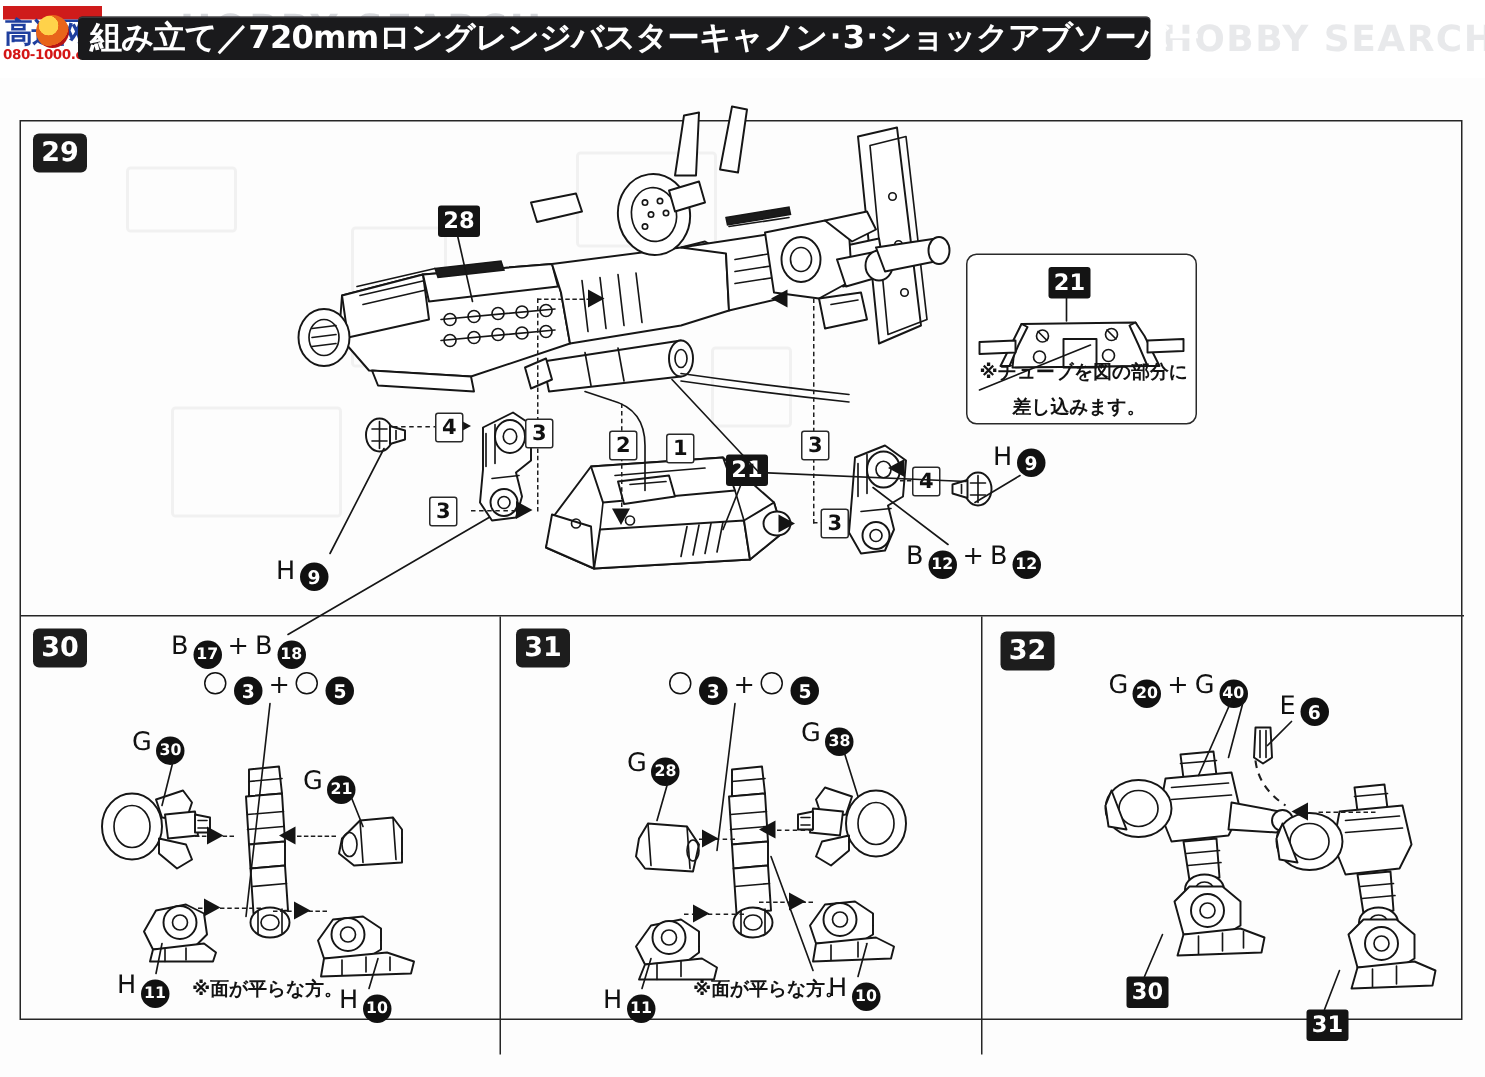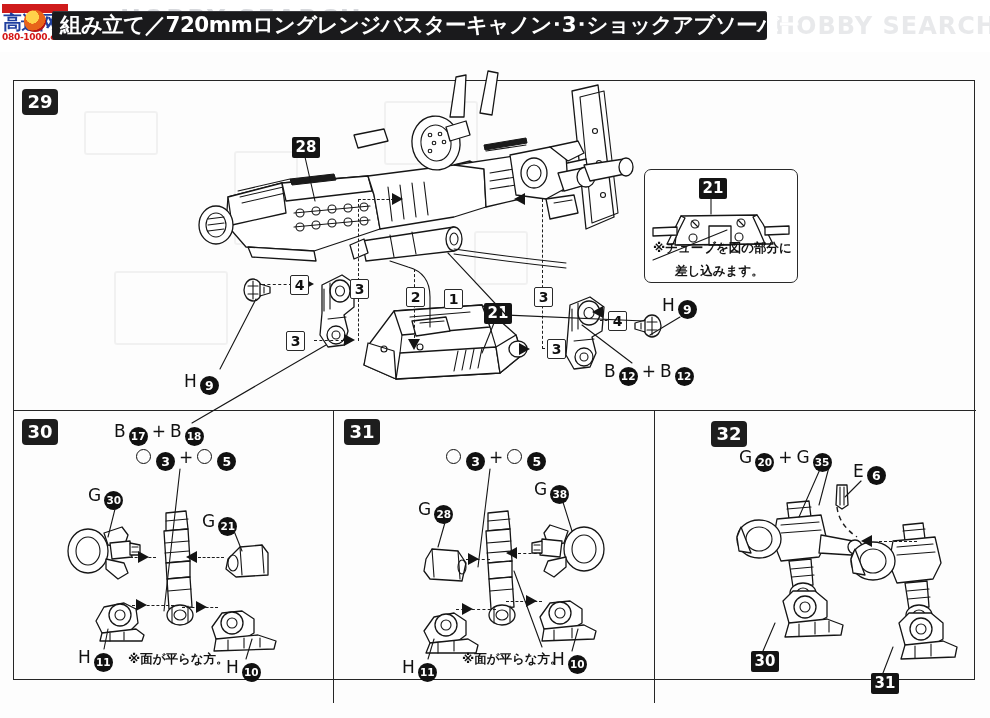--- a/index.html
+++ b/index.html
@@ -611,21 +611,21 @@
         <path class="s2" d="M12 0 L6 22"></path>
       </svg>
 
     <div class="note" style="left:128px;top:240px;">※面が平らな方。</div>
     <svg class="art" style="left:176px;top:160px;" width="36" height="80" viewBox="0 0 36 80">
         <path class="s2" d="M4 0 L32 76"></path>
       </svg>
   </div>
 
   <div class="panel" id="panel-32">
-    <div class="step-badge" style="left:12px;top:10px;margin-left:44px;">32</div>
+    <div class="step-badge" style="left:12px;top:10px;">32</div>
 
     <svg class="art" style="left:80px;top:86px;" width="140" height="156" viewBox="0 0 140 156">
 
       <path class="s" d="M52 6 L74 4 L76 20 L54 22 Z"></path>
       <path class="s2" d="M52 12 L76 10"></path>
 
       <path class="s" d="M42 22 L86 18 L92 44 L84 60 L46 64 L38 44 Z"></path>
       <path class="s2" d="M46 28 L84 25 M46 36 L86 33"></path>
 
       <ellipse class="s" cx="24" cy="42" rx="22" ry="19"></ellipse>
@@ -671,21 +671,21 @@
       <path class="s2" d="M9 6 L9 24 M13 6 L13 24"></path>
     </svg>
 
     <svg class="art" style="left:178px;top:96px;" width="40" height="36" viewBox="0 0 40 36">
       <path style="fill:none;stroke:#1e1e1e;stroke-width:1.4;stroke-dasharray:5 4;" d="M4 0 Q6 18 24 30"></path>
     </svg>
     <div class="dln" style="left:224px;top:130px;width:38px;"></div>
     <div class="arrow l" style="left:206px;top:124px;"></div>
 
     <div class="runner" style="left:84px;top:36px;">
-      <span class="letter">G</span><span class="circ small">20</span><span class="plus">+</span><span class="letter">G</span><span class="circ small">35</span>
+      <span class="letter">G</span><span class="circ small">20</span><span class="plus">+</span><span class="letter">G</span><span class="circ small">40</span>
     </div>
     <svg class="art" style="left:140px;top:56px;" width="30" height="52" viewBox="0 0 30 52">
         <path class="s2" d="M26 0 L4 50"></path>
       </svg>
     <svg class="art" style="left:160px;top:56px;" width="20" height="40" viewBox="0 0 20 40">
         <path class="s2" d="M14 0 L4 38"></path>
       </svg>
 
     <div class="runner" style="left:198px;top:50px;">
       <span class="letter">E</span><span class="circ">6</span>

